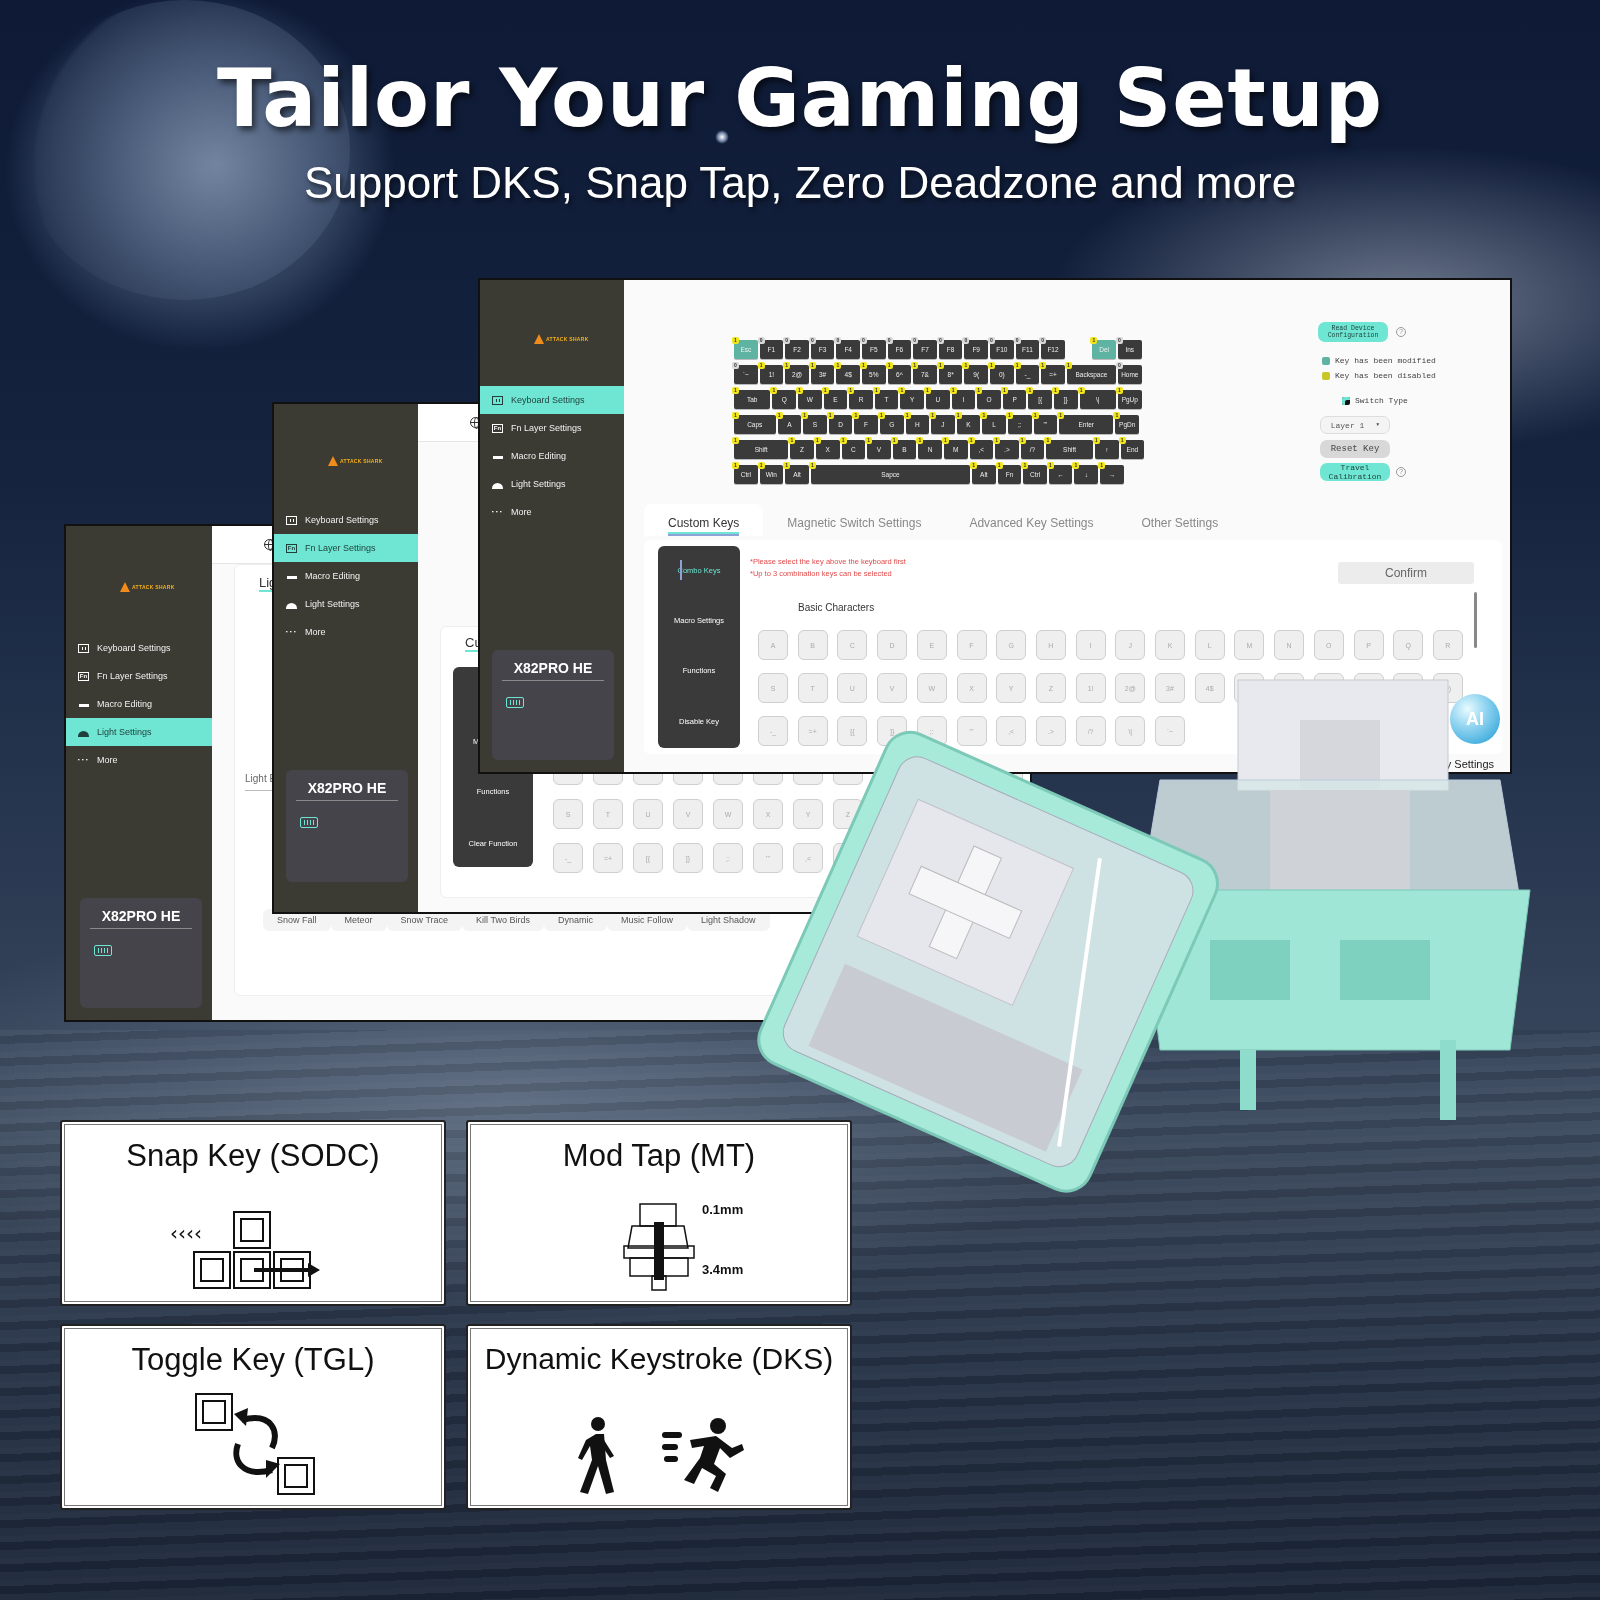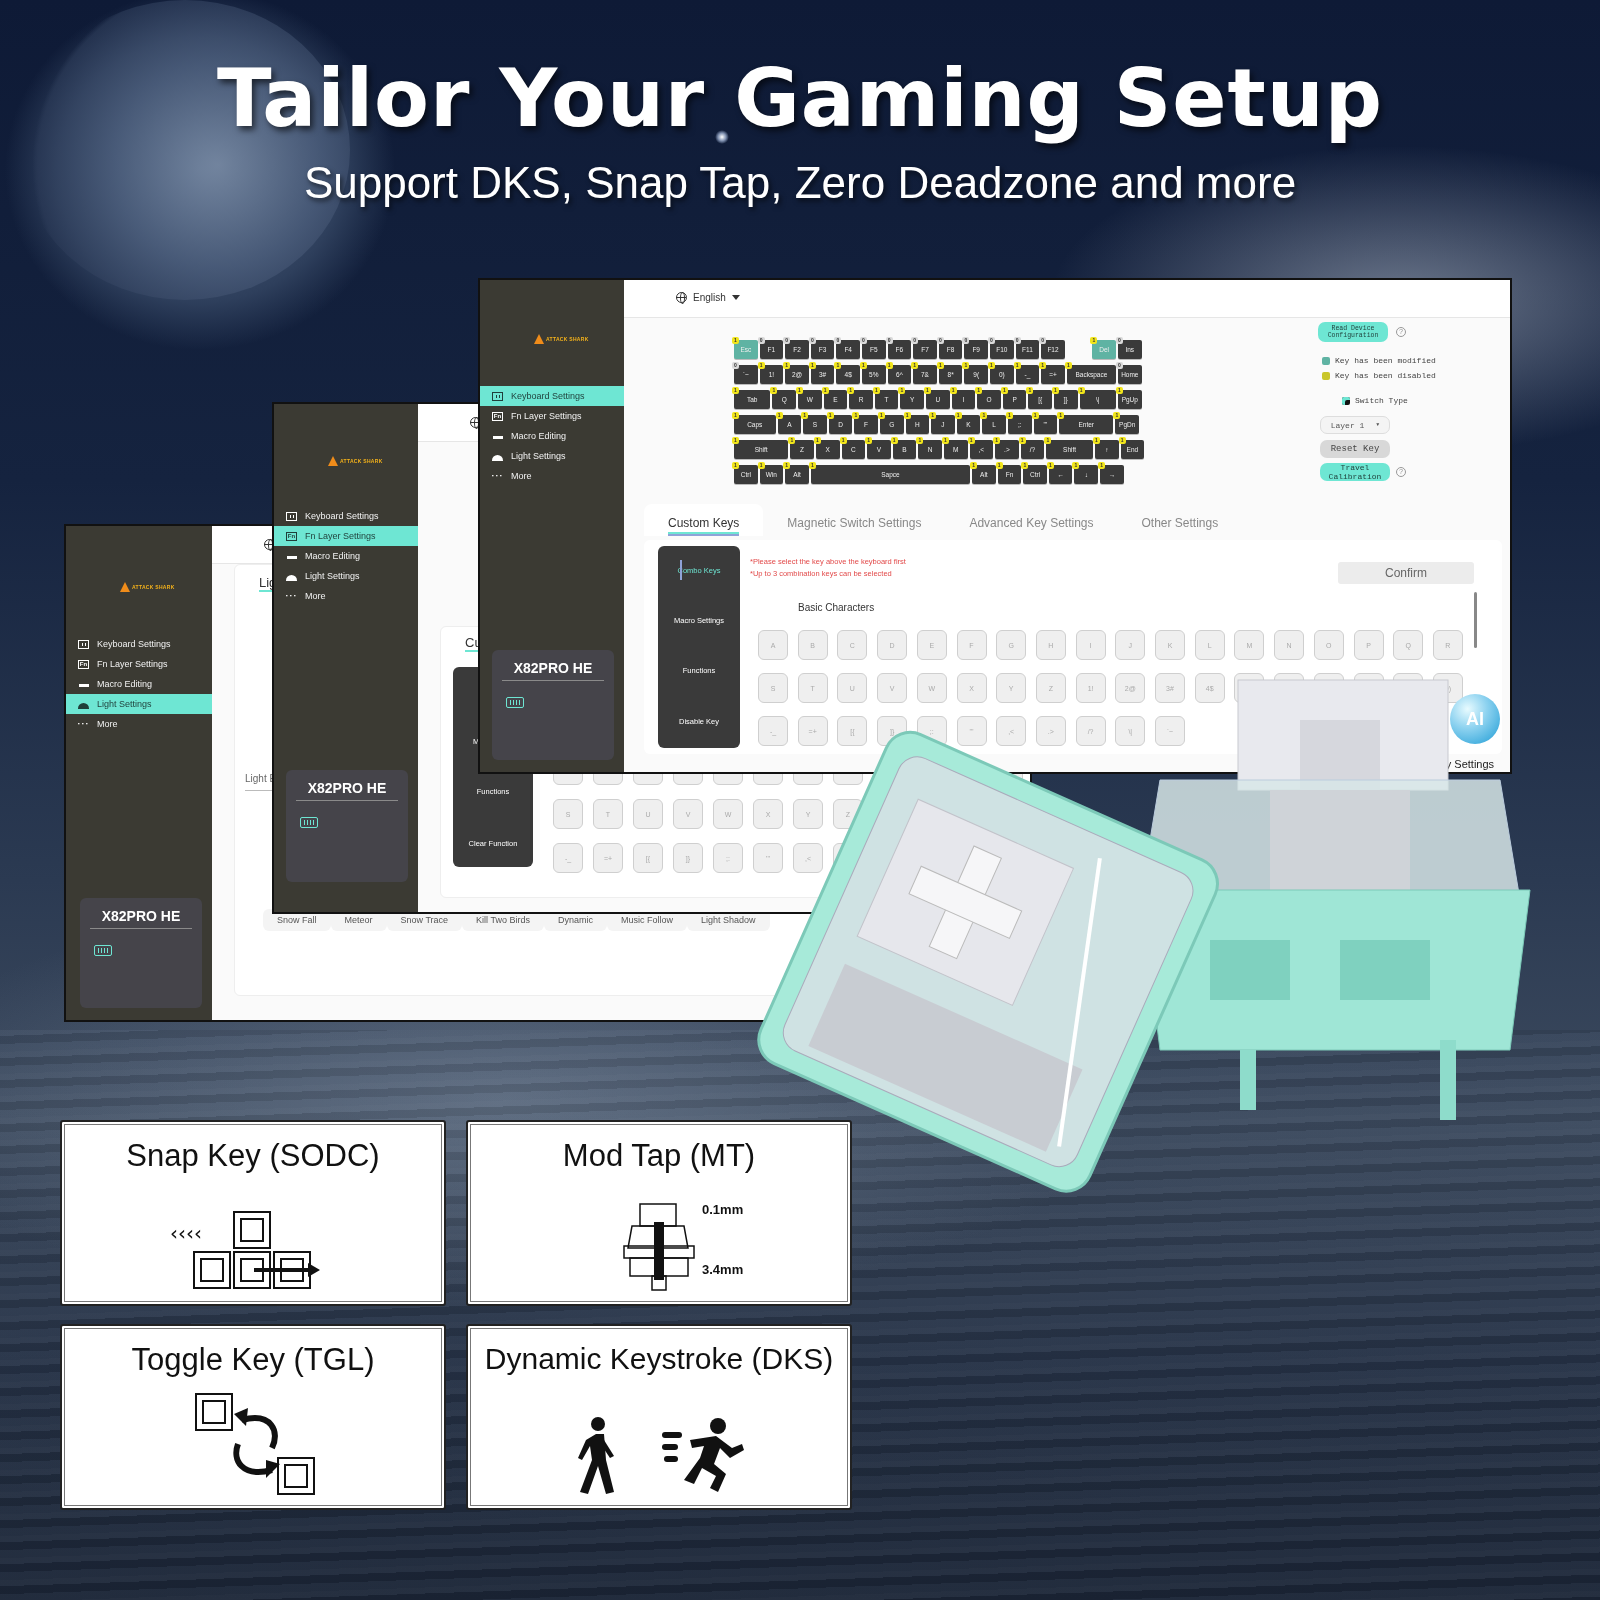--- a/index.html
+++ b/index.html
@@ -37,21 +37,21 @@
     text-shadow: 2px 3px 5px rgba(0,0,0,0.6);
   }
 
   
   .win { position: absolute; background: #fafafa; border: 2px solid #111; overflow: hidden; }
   .sidebar { position: absolute; left: 0; top: 0; bottom: 0; background: #3b3a33; }
   .logo { position: absolute; display: flex; align-items: center; gap: 2px; }
   .logo .a { width: 0; height: 0; border-left: 5px solid transparent; border-right: 5px solid transparent; border-bottom: 10px solid #f08c1a; }
   .logo .t { color: #f5b21a; font-size: 5px; font-weight: bold; letter-spacing: 0.3px; }
   .nav { position: absolute; left: 0; right: 0; }
-  .nav-item { height: 20px; display: flex; align-items: center; padding-left: 12px; color: #f2f2f2; font-size: 9px; gap: 8px; }
+  .nav-item { height: 28px; display: flex; align-items: center; padding-left: 12px; color: #f2f2f2; font-size: 9px; gap: 8px; }
   .nav-item.active { background: #6ee6d3; color: #1f3f3a; }
   .nav-icon { width: 11px; height: 9px; display: inline-flex; align-items: center; justify-content: center; font-size: 7px; color: #fff; }
   .nav-item.active .nav-icon { color: #1f3f3a; }
   .ic-kb { border: 1px solid currentColor; background: repeating-linear-gradient(90deg, currentColor 0 1px, transparent 1px 3px); background-clip: content-box; padding: 2px 1px; }
   .ic-fn { border: 1px solid currentColor; font-size: 6px; line-height: 7px; font-weight: bold; }
   .ic-mac { border-bottom: 3px solid currentColor; height: 6px; width: 10px; }
   .ic-light { width: 11px; height: 6px; border-radius: 6px 6px 0 0; background: currentColor; margin-top: 3px; }
   .ic-more { letter-spacing: 1px; font-weight: bold; font-size: 9px; }
   .device-card { position: absolute; background: #45444a; border-radius: 6px; }
   .device-name { color: #fff; font-size: 14px; font-weight: bold; text-align: center; padding-top: 10px; }
@@ -305,27 +305,20 @@
           <span>More</span>
         </div>
     </div>
     <div class="device-card" style="left:12px; top:370px; width:122px; height:110px;">
       <div class="device-name">X82PRO HE</div>
       <div class="device-rule"></div>
       <div class="device-kb"></div>
     </div>
   </div>
 
-  <div class="topbar" style="left:144px; right:0; top:0;">
-    <div class="lang" style="left:52px; top:12px;">
-      <span class="globe"></span>
-      <span>English</span>
-      <span class="caret"></span>
-    </div>
-  </div>
 
   <div class="kb" id="keyboard" style="left:254px; top:60px; width:400px; height:150px;">
       <div class="krow" style="top: 0px;">
         <div class="key mod" style="left: 0px; width: 23.6px;">
           <span class="badge">1</span>
           <span>Esc</span>
         </div>
         <div class="key" style="left: 25.6px; width: 23.6px;">
           <span class="badge zero">0</span>
           <span>F1</span>

